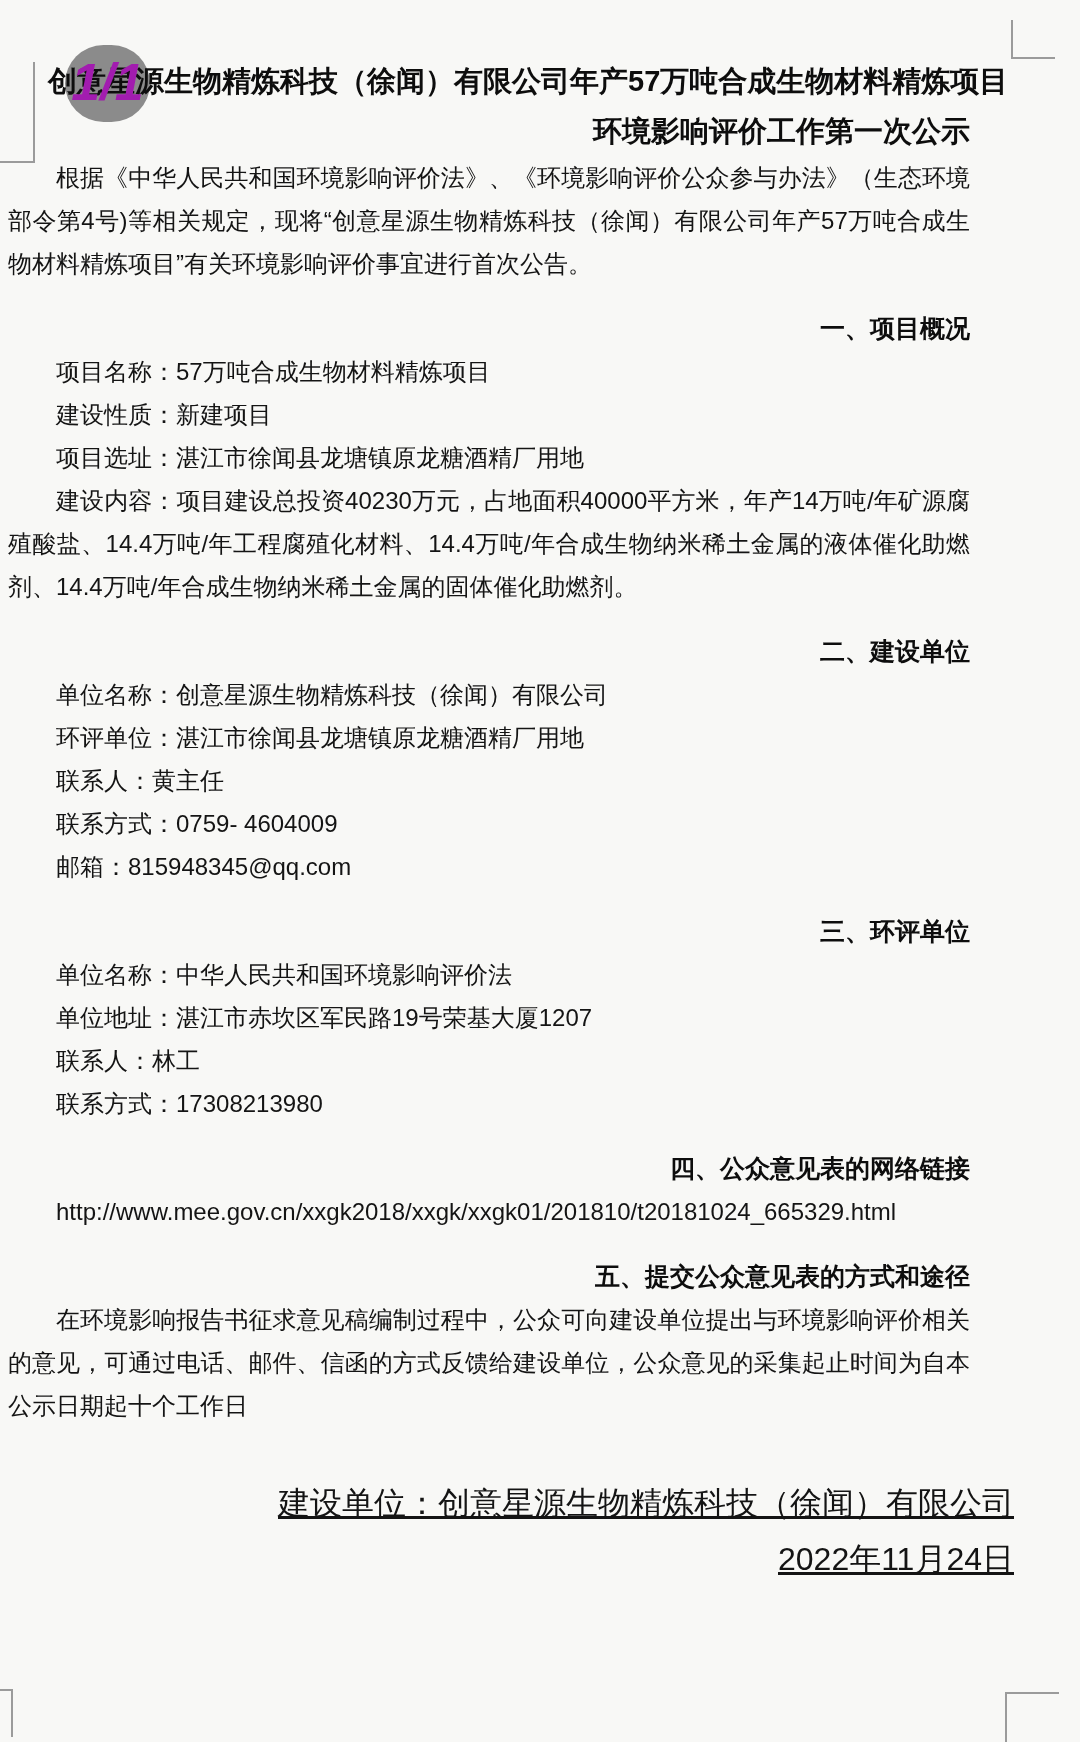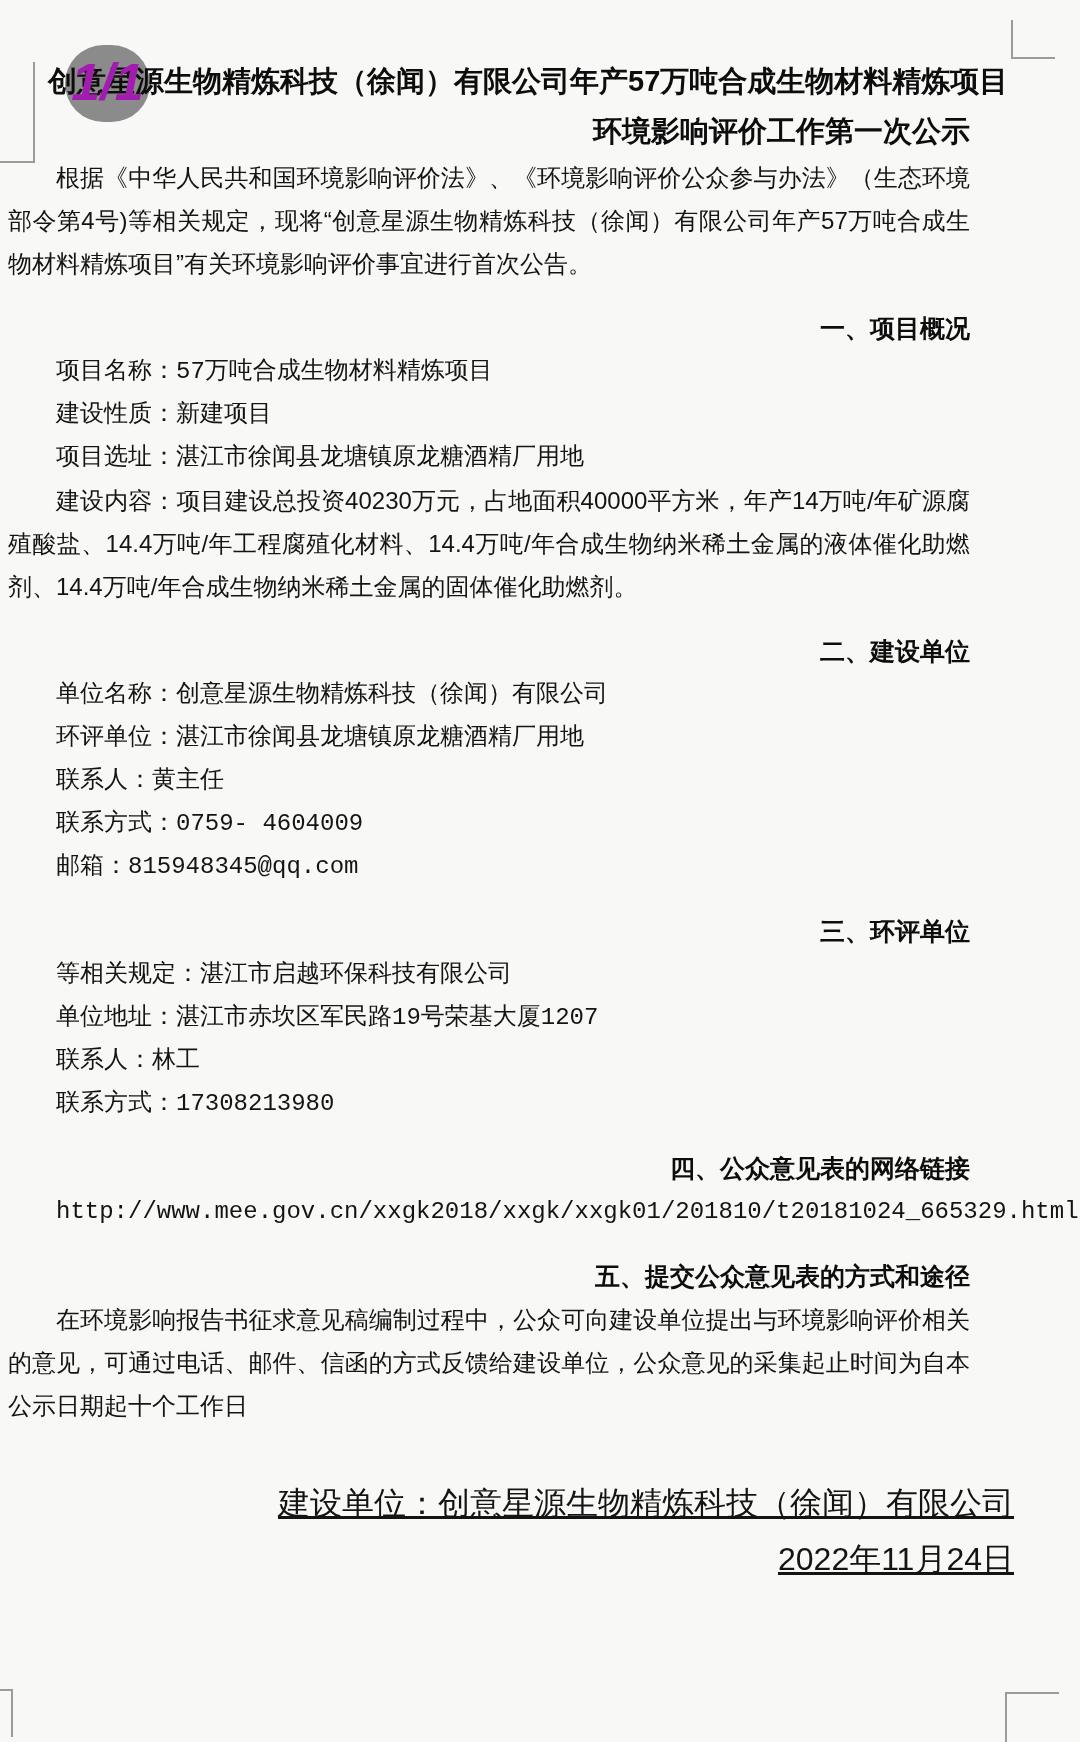--- a/index.html
+++ b/index.html
@@ -11,21 +11,21 @@
     font-family:"Liberation Sans","DejaVu Sans",sans-serif;
     color:#141414;
   }
   .doc { position:absolute; left:8px; top:56px; width:962px; z-index:1; }
   .title {
     font-weight:bold; font-size:29px; line-height:50px;
     text-align:right; width:922px; margin:0 0 0 40px;
     white-space:nowrap; color:#0d0d0d;
   }
   .line  { font-size:24px; line-height:43px; margin:0; }
-  .item  { padding-left:48px; white-space:nowrap;font-family:Liberation Mono, monospace; }
+  .item  { padding-left:48px; white-space:nowrap; }
   .para  { text-indent:48px; text-align:justify; }
   .sec   { font-size:25px; font-weight:bold; line-height:43px; margin:22px 0 0 0; color:#0d0d0d;text-align:right; }
   .footer { margin-top:48px; width:1006px; text-align:right; font-size:32px; line-height:56px;text-decoration:underline; }
   .footer p { margin:0; }
 
   
   .badge-bg {
     position:absolute; left:65px; top:45px; width:85px; height:77px;
     background:#8b8b8b; border-radius:40px; z-index:0;
   }
@@ -68,21 +68,21 @@
   <p class="line para">建设内容：项目建设总投资40230万元，占地面积40000平方米，年产14万吨/年矿源腐殖酸盐、14.4万吨/年工程腐殖化材料、14.4万吨/年合成生物纳米稀土金属的液体催化助燃剂、14.4万吨/年合成生物纳米稀土金属的固体催化助燃剂。</p>
 
   <h2 class="sec">二、建设单位</h2>
   <p class="line item">单位名称：创意星源生物精炼科技（徐闻）有限公司</p>
   <p class="line item">环评单位：湛江市徐闻县龙塘镇原龙糖酒精厂用地</p>
   <p class="line item">联系人：黄主任</p>
   <p class="line item">联系方式：0759- 4604009</p>
   <p class="line item">邮箱：815948345@qq.com</p>
 
   <h2 class="sec">三、环评单位</h2>
-  <p class="line item">等相关规定：湛江市启越环保科技有限公司</p>
+  <p class="line item">单位名称：中华人民共和国环境影响评价法</p>
   <p class="line item">单位地址：湛江市赤坎区军民路19号荣基大厦1207</p>
   <p class="line item">联系人：林工</p>
   <p class="line item">联系方式：17308213980</p>
 
   <h2 class="sec">四、公众意见表的网络链接</h2>
   <p class="line item">http://www.mee.gov.cn/xxgk2018/xxgk/xxgk01/201810/t20181024_665329.html</p>
 
   <h2 class="sec">五、提交公众意见表的方式和途径</h2>
   <p class="line para">在环境影响报告书征求意见稿编制过程中，公众可向建设单位提出与环境影响评价相关的意见，可通过电话、邮件、信函的方式反馈给建设单位，公众意见的采集起止时间为自本公示日期起十个工作日</p>
 

